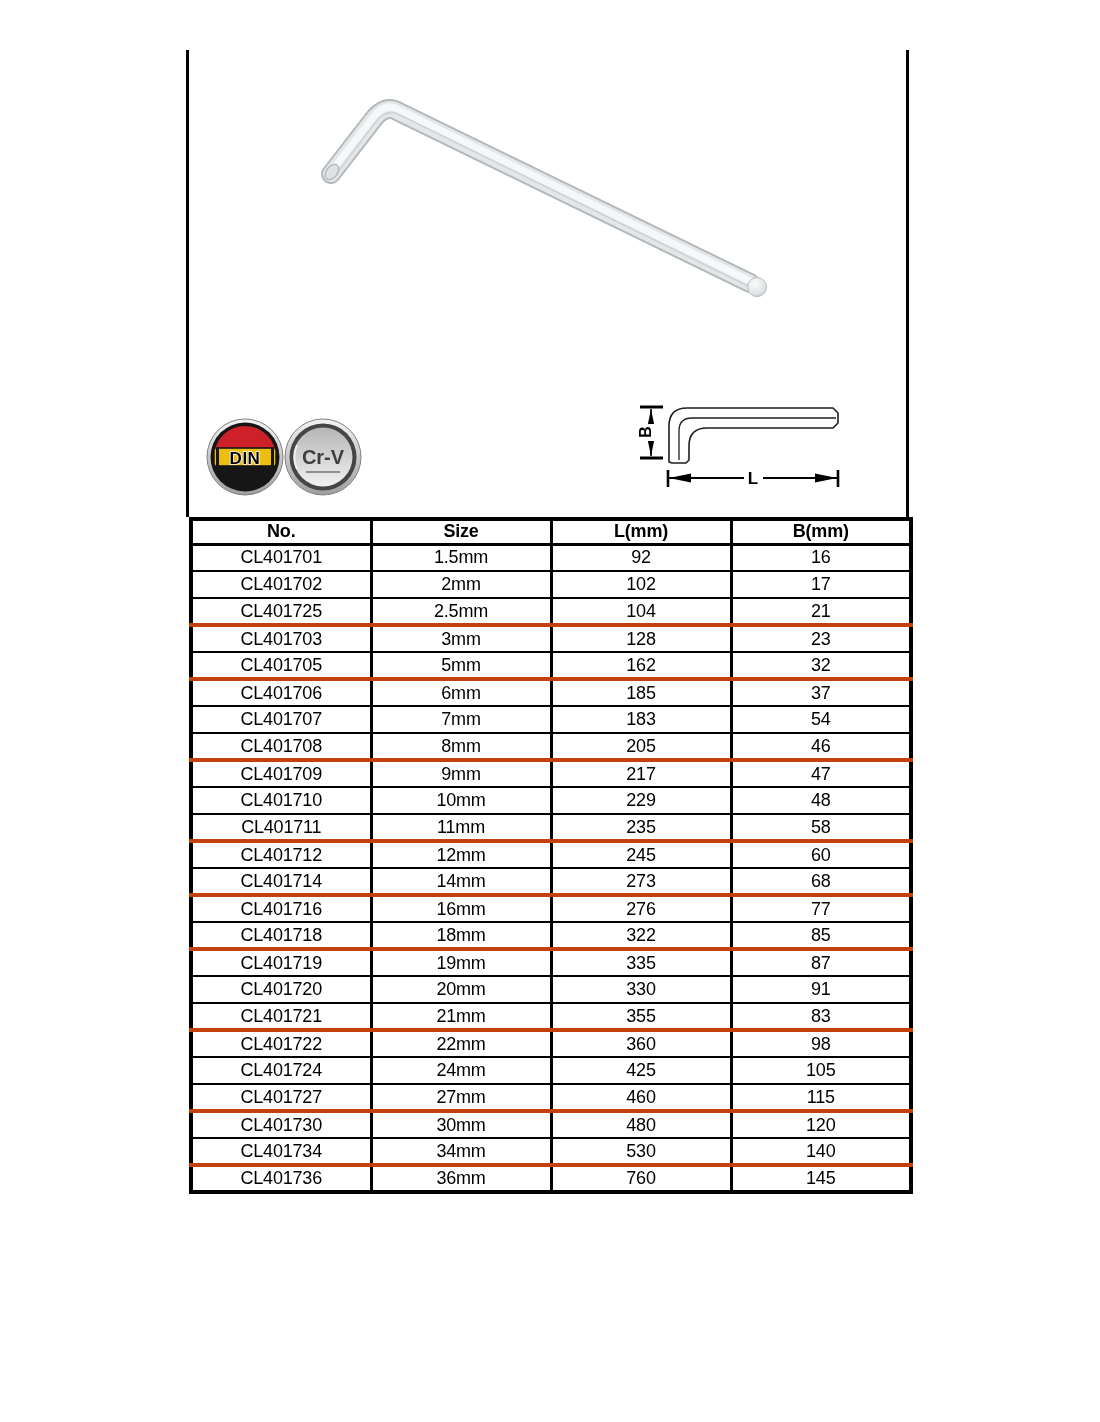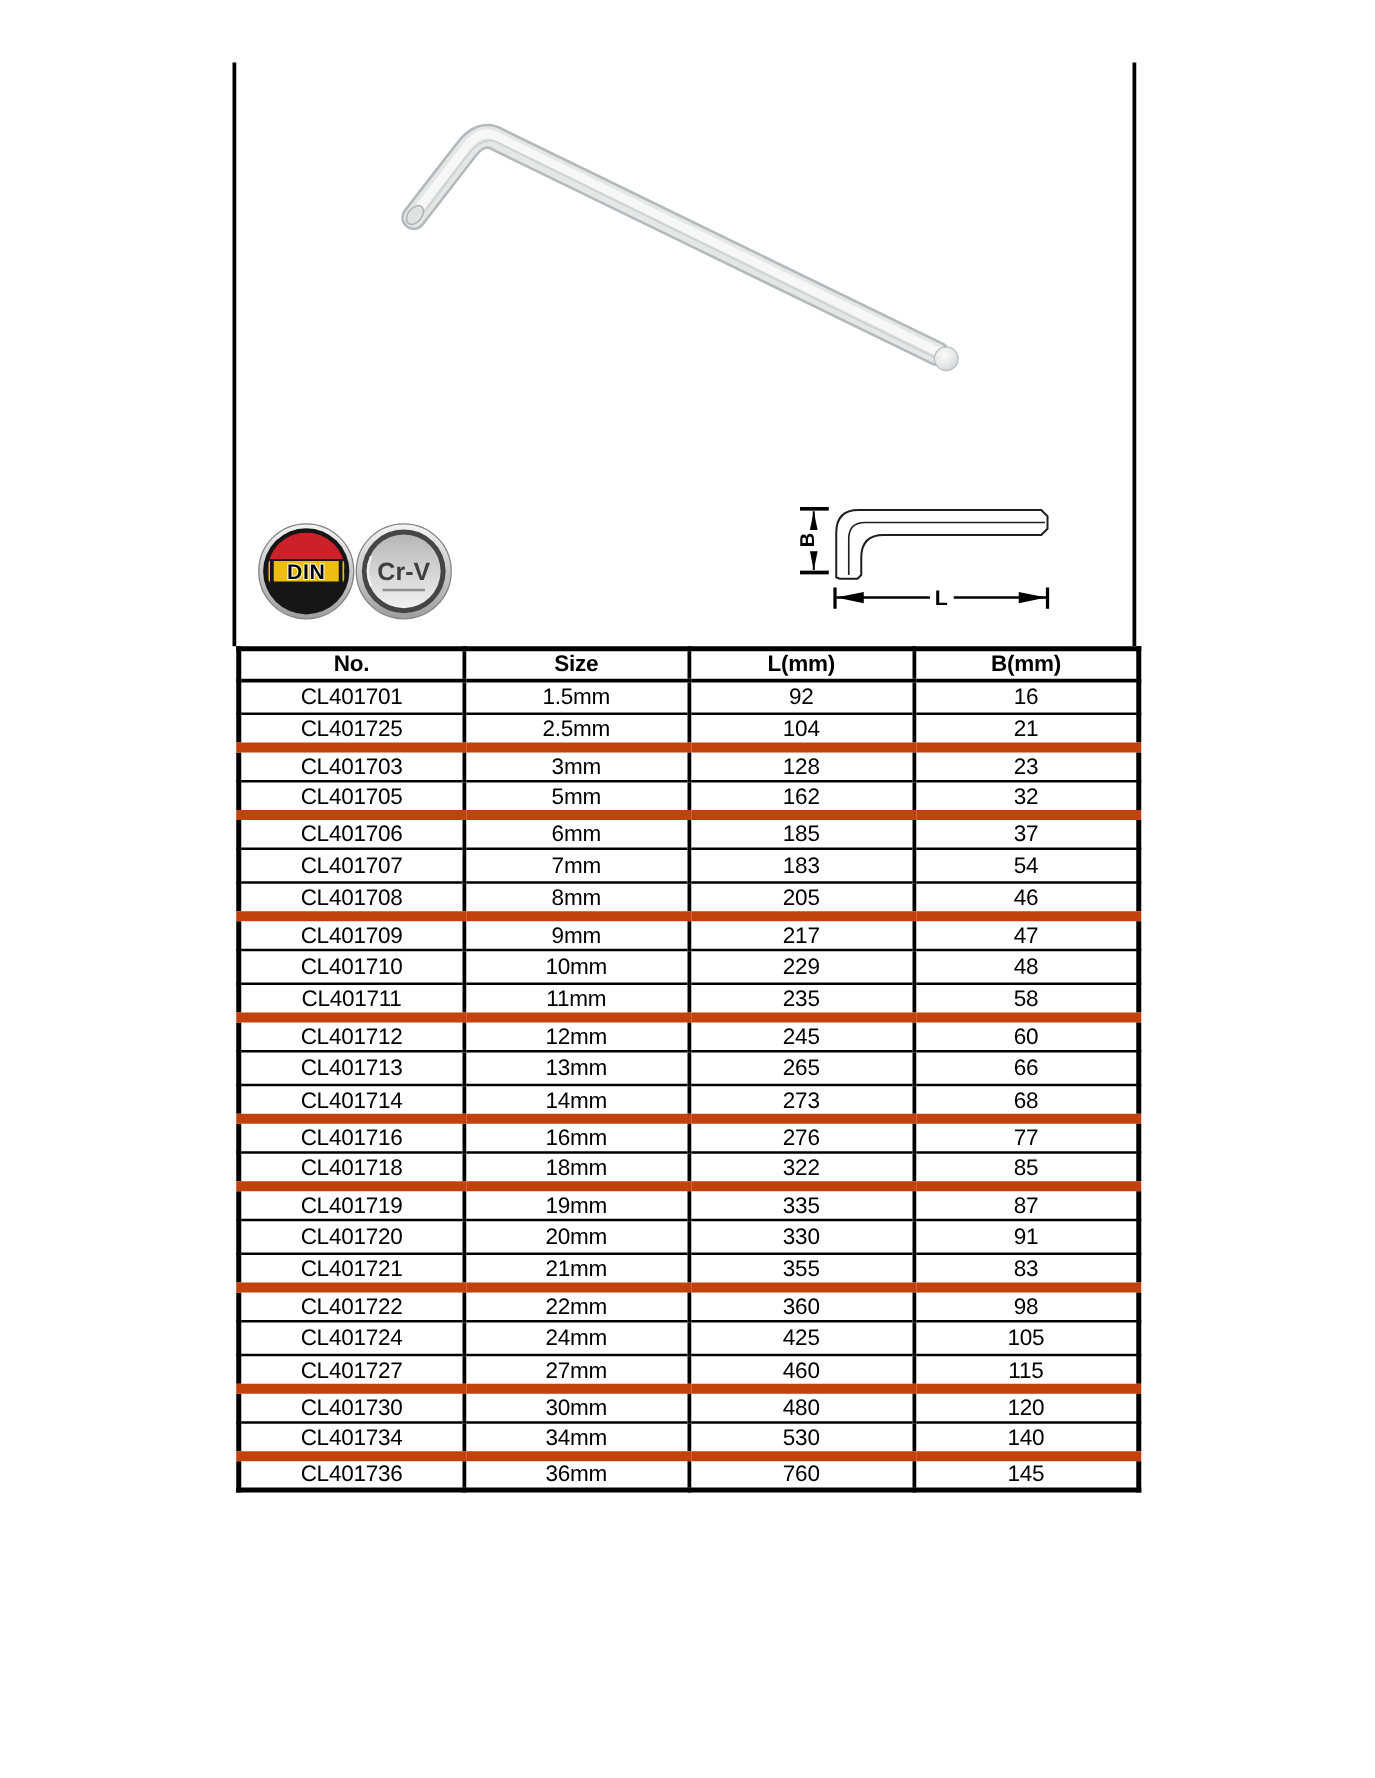--- a/index.html
+++ b/index.html
@@ -26,21 +26,21 @@
   }
   .spec-table th {
     height:25px; font-weight:bold; text-align:center; vertical-align:middle;
     border-bottom:3px solid #000; font-size:18px; padding:0;
   }
   .spec-table td {
     height:27px; text-align:center; vertical-align:middle;
     border-bottom:2px solid #000; padding:0;
   }
   .spec-table th + th, .spec-table td + td { border-left:3px solid #000; }
-  .spec-table tr.group-end td { border-bottom:8px solid #c2410c; }
+  .spec-table tr.group-end td { border-bottom:4px solid #c2410c; }
 
   svg text { font-family:"Liberation Sans", sans-serif; }
 </style>
 </head>
 <body>
 
 <div class="page">
 
   <div class="vline left"></div>
   <div class="vline right"></div>
@@ -141,20 +141,26 @@
         <th>B(mm)</th>
       </tr>
     </thead>
     <tbody>
         <tr>
           <td>CL401701</td>
           <td>1.5mm</td>
           <td>92</td>
           <td>16</td>
         </tr>
+        <tr>
+          <td>CL401702</td>
+          <td>2mm</td>
+          <td>102</td>
+          <td>17</td>
+        </tr>
         <tr class="group-end">
           <td>CL401725</td>
           <td>2.5mm</td>
           <td>104</td>
           <td>21</td>
         </tr>
         <tr>
           <td>CL401703</td>
           <td>3mm</td>
           <td>128</td>
@@ -201,26 +207,20 @@
           <td>11mm</td>
           <td>235</td>
           <td>58</td>
         </tr>
         <tr>
           <td>CL401712</td>
           <td>12mm</td>
           <td>245</td>
           <td>60</td>
         </tr>
-        <tr>
-          <td>CL401713</td>
-          <td>13mm</td>
-          <td>265</td>
-          <td>66</td>
-        </tr>
         <tr class="group-end">
           <td>CL401714</td>
           <td>14mm</td>
           <td>273</td>
           <td>68</td>
         </tr>
         <tr>
           <td>CL401716</td>
           <td>16mm</td>
           <td>276</td>

